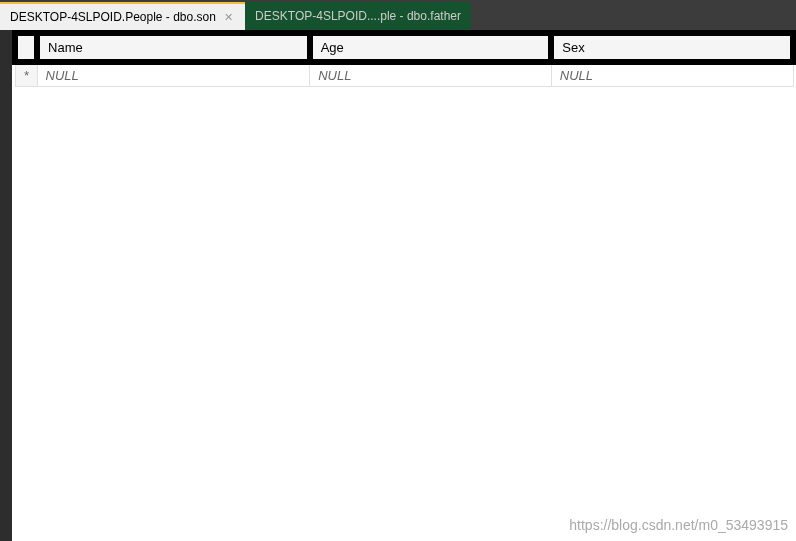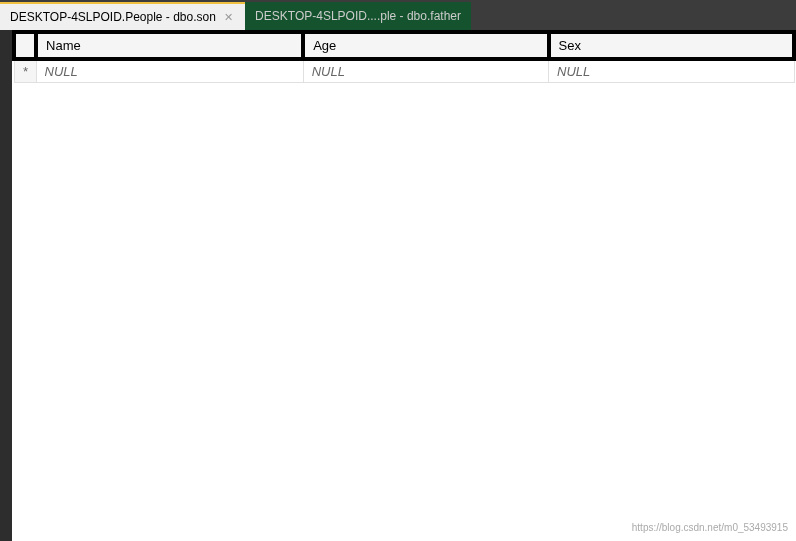--- a/index.html
+++ b/index.html
@@ -94,21 +94,21 @@
     }
 
     
     .data-grid {
       width: 100%;
       border-collapse: collapse;
     }
 
     .data-grid thead tr th {
       background-color: #f5f5f5;
-      border: 4px solid #000000;
+      border: 6px solid #000000;
       padding: 4px 8px;
       text-align: left;
       font-weight: normal;
       color: #000;
       font-size: 13px;
     }
 
     .data-grid tbody tr td {
       border: 1px solid #e0e0e0;
       padding: 3px 8px;
@@ -134,21 +134,21 @@
       background-color: #f5f5f5;
       border: 1px solid #d0d0d0;
     }
 
     
     .watermark {
       position: absolute;
       bottom: 8px;
       right: 8px;
       color: #aaaaaa;
-      font-size: 10px;
+      font-size: 14px;
     }
   </style>
 </head>
 <body>
 
 <div class="app-container">
 
   <div class="tab-bar">
     <div class="tab tab-active">
       <span class="tab-label">DESKTOP-4SLPOID.People - dbo.son</span>

